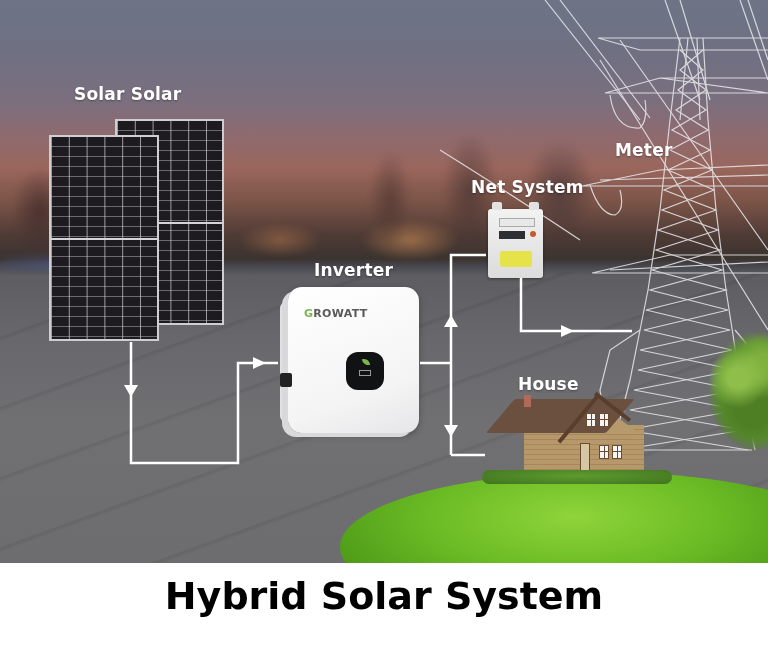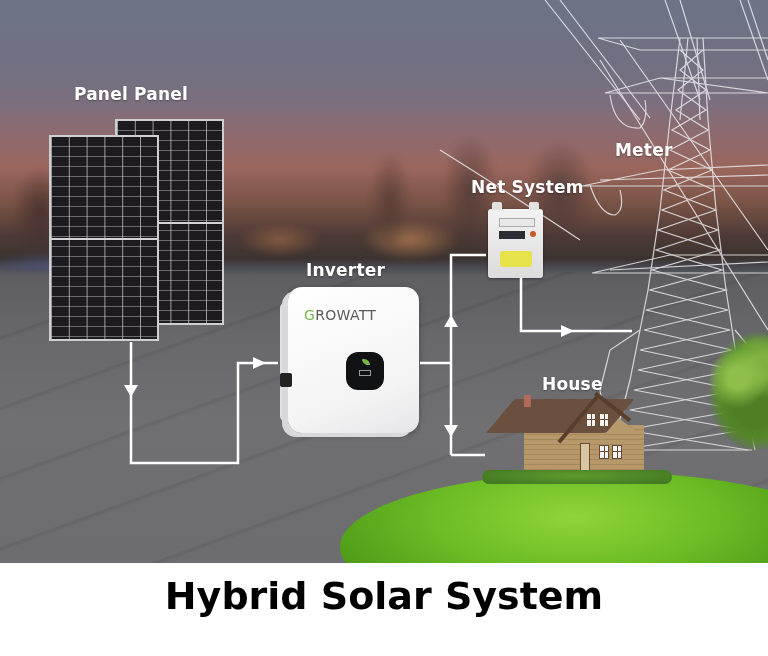--- a/index.html
+++ b/index.html
@@ -53,21 +53,21 @@
   
   .inverter {
     position: absolute; left: 288px; top: 287px; width: 131px; height: 146px;
     background: linear-gradient(160deg, #ffffff 0%, #f4f4f5 70%, #e6e6e8 100%);
     border-radius: 14px; box-shadow: -6px 4px 0 #d9d9dc, 0 2px 6px rgba(0,0,0,0.3);
   }
   .inverter-side {
     position: absolute; left: 280px; top: 302px; width: 14px; height: 120px;
     background: #e1e1e4; border-radius: 6px 0 0 6px;
   }
-  .brand { position: absolute; left: 16px; top: 20px; font-size: 14px; font-weight: normal; color: #5a5a5a; letter-spacing: 0.3px; }
+  .brand { position: absolute; left: 16px; top: 20px; font-size: 11px; font-weight: bold; color: #5a5a5a; letter-spacing: 0.3px; }
   .brand-g { color: #7ab648; }
   .inverter-display {
     position: absolute; left: 58px; top: 65px; width: 38px; height: 38px;
     background: #111214; border-radius: 12px;
   }
   .leaf { position: absolute; left: 17px; top: 6px; width: 6px; height: 8px; background: #7ab648; border-radius: 0 6px 0 6px; transform: rotate(-20deg); }
   .screen { position: absolute; left: 13px; top: 18px; width: 12px; height: 6px; border: 1px solid #9a9a9a; }
   .handle {
     position: absolute; left: 280px; top: 373px; width: 12px; height: 14px; background: #222; border-radius: 2px;
   }
@@ -161,23 +161,23 @@
 
       <path d="M680 50 L703 70 L678 90 L706 110 L672 130 L710 150 L668 170 L714 190 L662 210 L718 230 L656 250 L722 270 L650 290 L728 310 L644 330 L732 350 L638 370 L738 390 L630 410 L744 430 L620 450 L752 450"></path>
       <path d="M703 50 L680 70 L706 90 L676 110 L708 130 L670 150 L712 170 L664 190 L716 210 L658 230 L720 250 L652 270 L726 290 L646 310 L730 330 L640 350 L736 370 L634 390 L740 410 L626 430 L748 450"></path>
       <path d="M640 330 L610 350 L600 390 L610 450 M735 330 L760 360"></path>
       <path d="M625 410 L590 440 M750 410 L768 430"></path>
     </g>
   </svg>
 
   <div class="panel panel-back"></div>
   <div class="panel panel-front"></div>
-  <div class="label" style="left:74px; top:84px;">Panel Panel</div>
-
-  <div class="label" style="left:306px; top:260px;">Inverter</div>
+  <div class="label" style="left:74px; top:84px;">Solar Solar</div>
+
+  <div class="label" style="left:314px; top:260px;">Inverter</div>
   <div class="inverter-side"></div>
   <div class="inverter">
     <div class="brand"><span class="brand-g">G</span><span>ROWATT</span></div>
     <div class="inverter-display">
       <div class="leaf"></div>
       <div class="screen"></div>
     </div>
   </div>
   <div class="handle"></div>
 
@@ -203,21 +203,21 @@
     <div class="roof-edge"></div>
     <div class="roof-edge2"></div>
     <div class="chimney"></div>
     <div class="win" style="left:100px; top:18px;"></div>
     <div class="win" style="left:113px; top:18px;"></div>
     <div class="win" style="left:113px; top:50px;"></div>
     <div class="win" style="left:126px; top:50px;"></div>
     <div class="door"></div>
   </div>
   <div class="hedge"></div>
-  <div class="label" style="left:518px; top:374px;margin-left:24px;">House</div>
+  <div class="label" style="left:518px; top:374px;">House</div>
 
   <svg class="overlay" viewBox="0 0 768 563">
     <g stroke="#ffffff" stroke-width="2.5" fill="none" stroke-linejoin="miter">
 
       <polyline points="131,342 131,463 238,463 238,363 278,363"></polyline>
 
       <polyline points="420,363 451,363"></polyline>
 
       <polyline points="451,455 451,255 486,255"></polyline>
 

